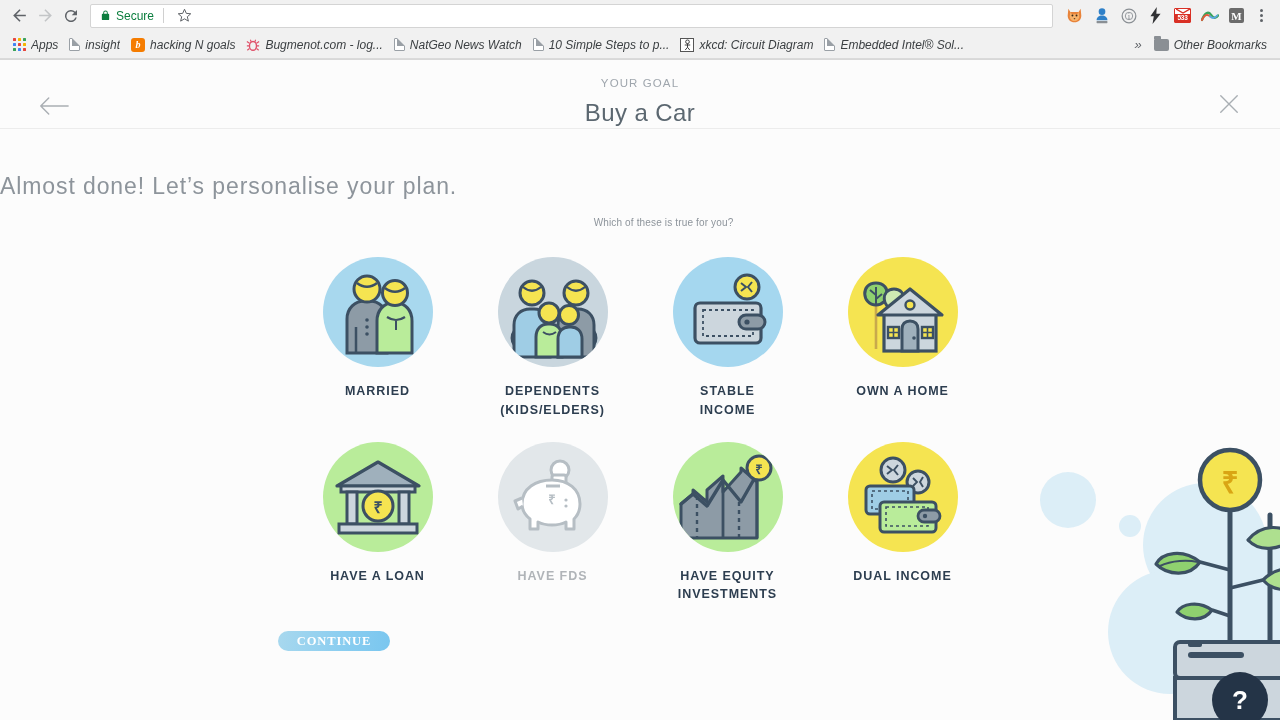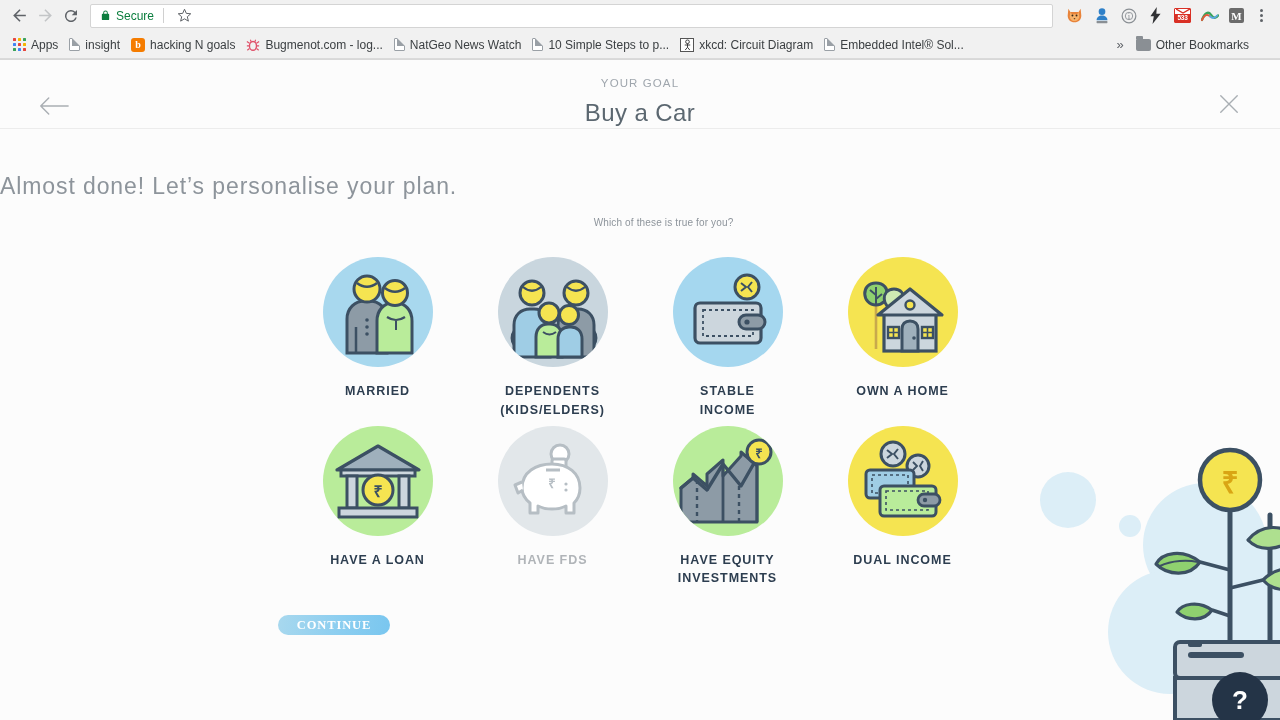--- a/index.html
+++ b/index.html
@@ -113,26 +113,27 @@
     align-items: center; justify-content: center;
     gap: 2px;
   }
   #menu-dots i { width: 3px; height: 3px; border-radius: 50%; background: #5f6368; display:block;}
 
   
   #bookmarks-bar {
     height: 28px;
     display: flex;
     align-items: center;
-    padding: 0 24px 0 9px;
+    padding: 0 6px 0 9px;
     background: #f1f1f1;
     border-bottom: 1px solid #dadada;
     font-size: 12px;
     color: #3c4043;
     white-space: nowrap;
+    font-style: italic;
   }
   .bm {
     display: flex; align-items: center;
     gap: 5px;
     padding: 2px 7px 2px 4px;
     flex: 0 0 auto;
     max-width: 165px;
   }
   .bm-label { overflow: hidden; text-overflow: ellipsis; white-space: nowrap; }
   .apps-grid {
@@ -248,21 +249,21 @@
     letter-spacing: 0.15px;
     margin-left: 47px;
   }
 
   #options-grid {
     margin: 29px auto 0;
     width: 760px;
     display: grid;
     grid-template-columns: repeat(4, 175px);
     justify-content: center;
-    row-gap: 6px;
+    row-gap: 22px;
   }
   .option {
     display: flex;
     flex-direction: column;
     align-items: center;
     cursor: pointer;
   }
   .opt-circle {
     width: 110px; height: 110px;
     border-radius: 50%;

